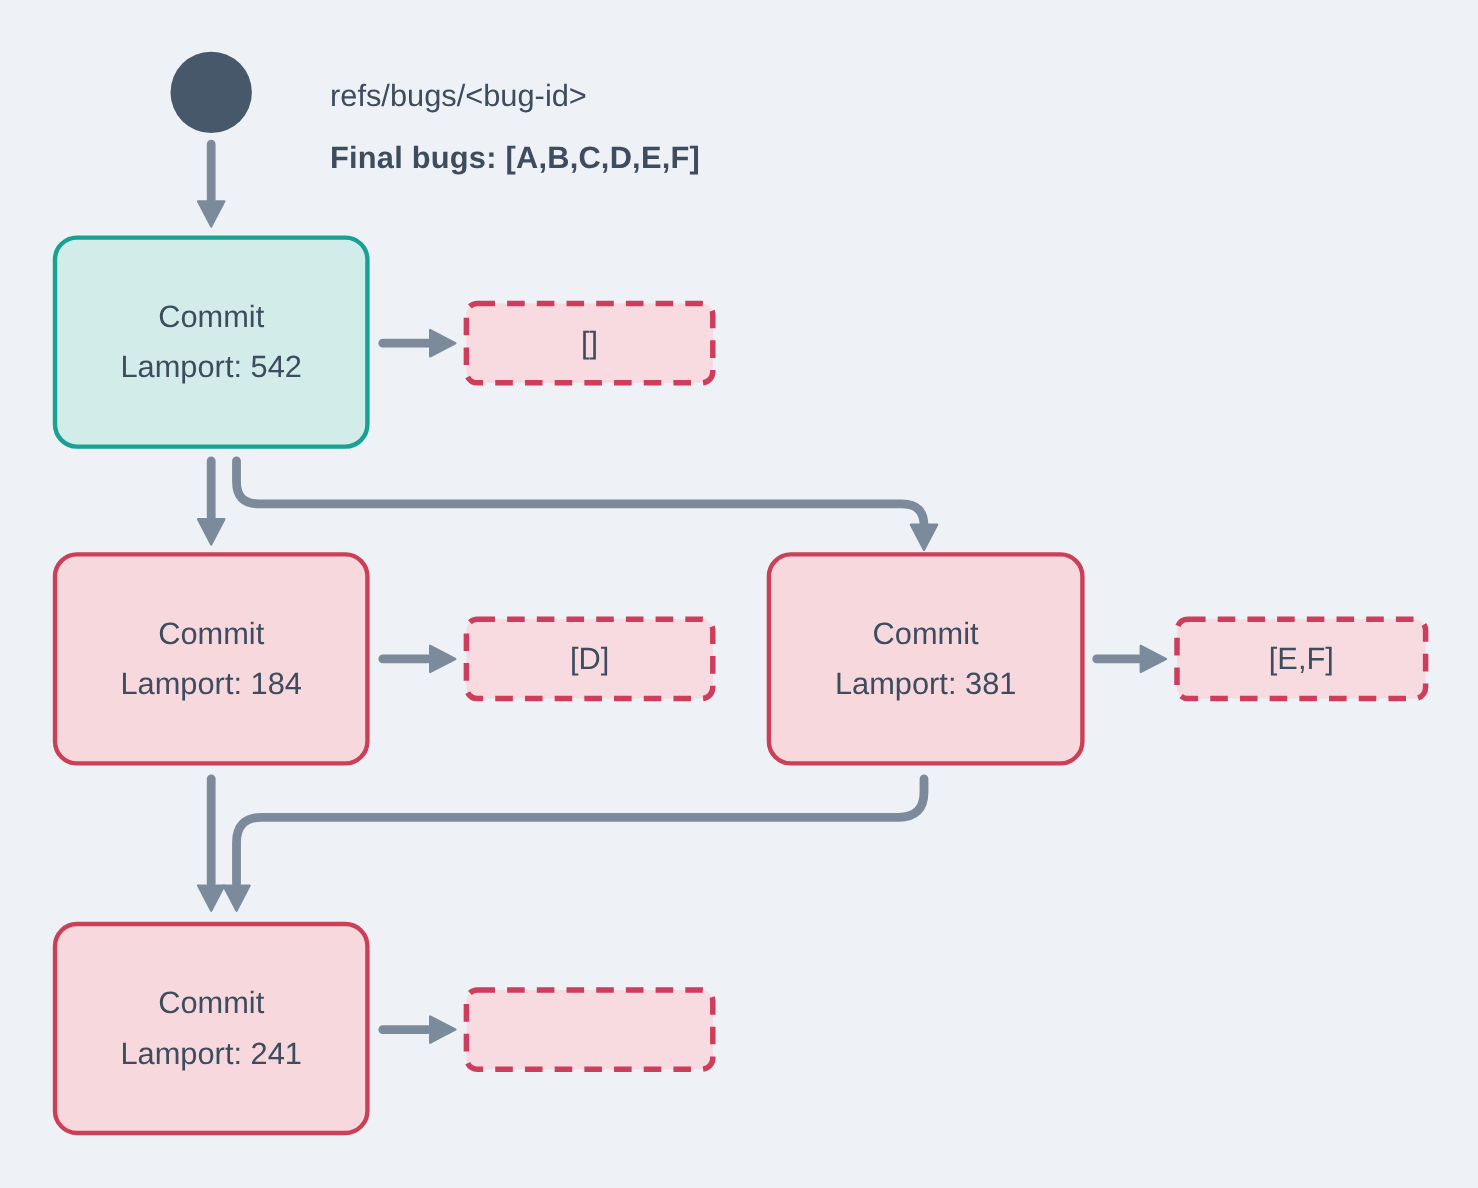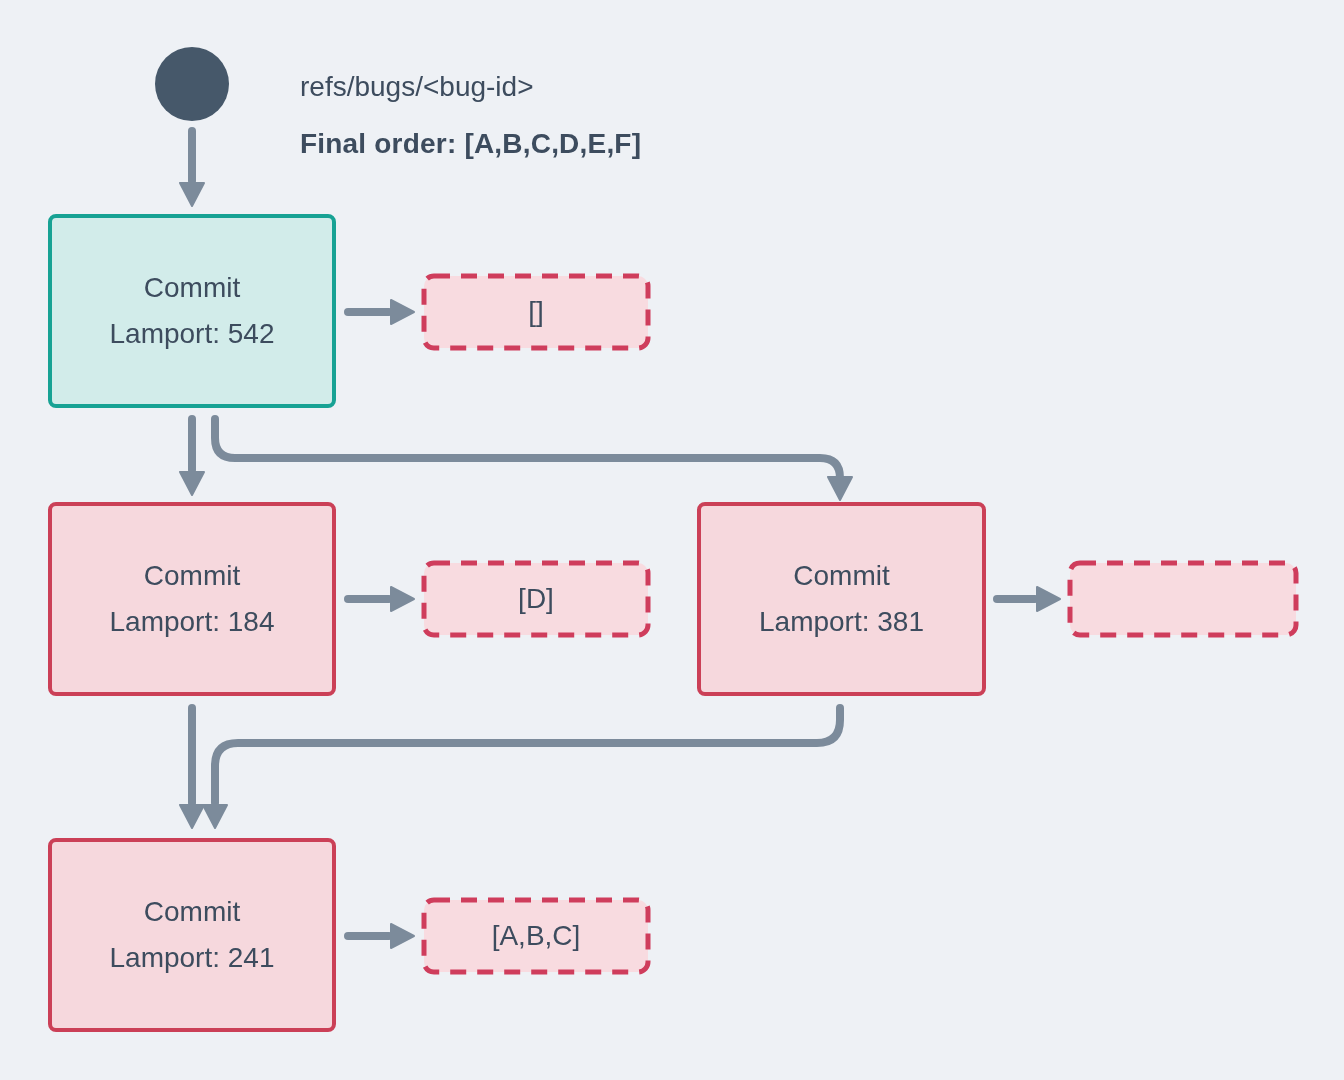--- a/index.html
+++ b/index.html
@@ -62,21 +62,21 @@
     white-space: nowrap;
     margin-left: 28px;
   }
   .header-ref   { top: 70px;  font-weight: 400; }
   .header-order { top: 127px; font-weight: 700; letter-spacing: 0.2px; }
 
   .commit-box {
     position: absolute;
     width: 288px;
     height: 194px;
-    border-radius: 8px;
+    border-radius: 22px;
     border: 4px solid var(--accent-crimson);
     background: var(--pink-fill);
     display: flex;
     flex-direction: column;
     align-items: center;
     justify-content: center;
     gap: 14px;
     font-size: 28px;
     color: var(--text);
   }
@@ -133,36 +133,36 @@
     <polygon class="arrowhead" points="203,805 227,805 215,828"></polygon>
     <polygon class="arrowhead" points="391,924 391,948 414,936"></polygon>
 
     <rect class="payload-rect" x="424" y="276" width="224" height="72" rx="10"></rect>
     <rect class="payload-rect" x="424" y="563" width="224" height="72" rx="10"></rect>
     <rect class="payload-rect" x="1070" y="563" width="226" height="72" rx="10"></rect>
     <rect class="payload-rect" x="424" y="900" width="224" height="72" rx="10"></rect>
   </svg>
 
   <div class="header-label header-ref">refs/bugs/&lt;bug-id&gt;</div>
-  <div class="header-label header-order">Final order: [A,B,C,D,E,F]</div>
+  <div class="header-label header-order">Final bugs: [A,B,C,D,E,F]</div>
 
   <div class="commit-box commit-root box-root">
     <div class="line">Commit</div>
     <div class="line">Lamport: 542</div>
   </div>
   <div class="commit-box box-left">
     <div class="line">Commit</div>
     <div class="line">Lamport: 184</div>
   </div>
   <div class="commit-box box-right">
     <div class="line">Commit</div>
     <div class="line">Lamport: 381</div>
   </div>
   <div class="commit-box box-merge">
     <div class="line">Commit</div>
     <div class="line">Lamport: 241</div>
   </div>
 
   <div class="payload-label payload-root">[]</div>
   <div class="payload-label payload-left">[D]</div>
-  <div class="payload-label payload-merge">[A,B,C]</div>
+  <div class="payload-label payload-right">[E,F]</div>
 
 </div>
 
 </body></html>

